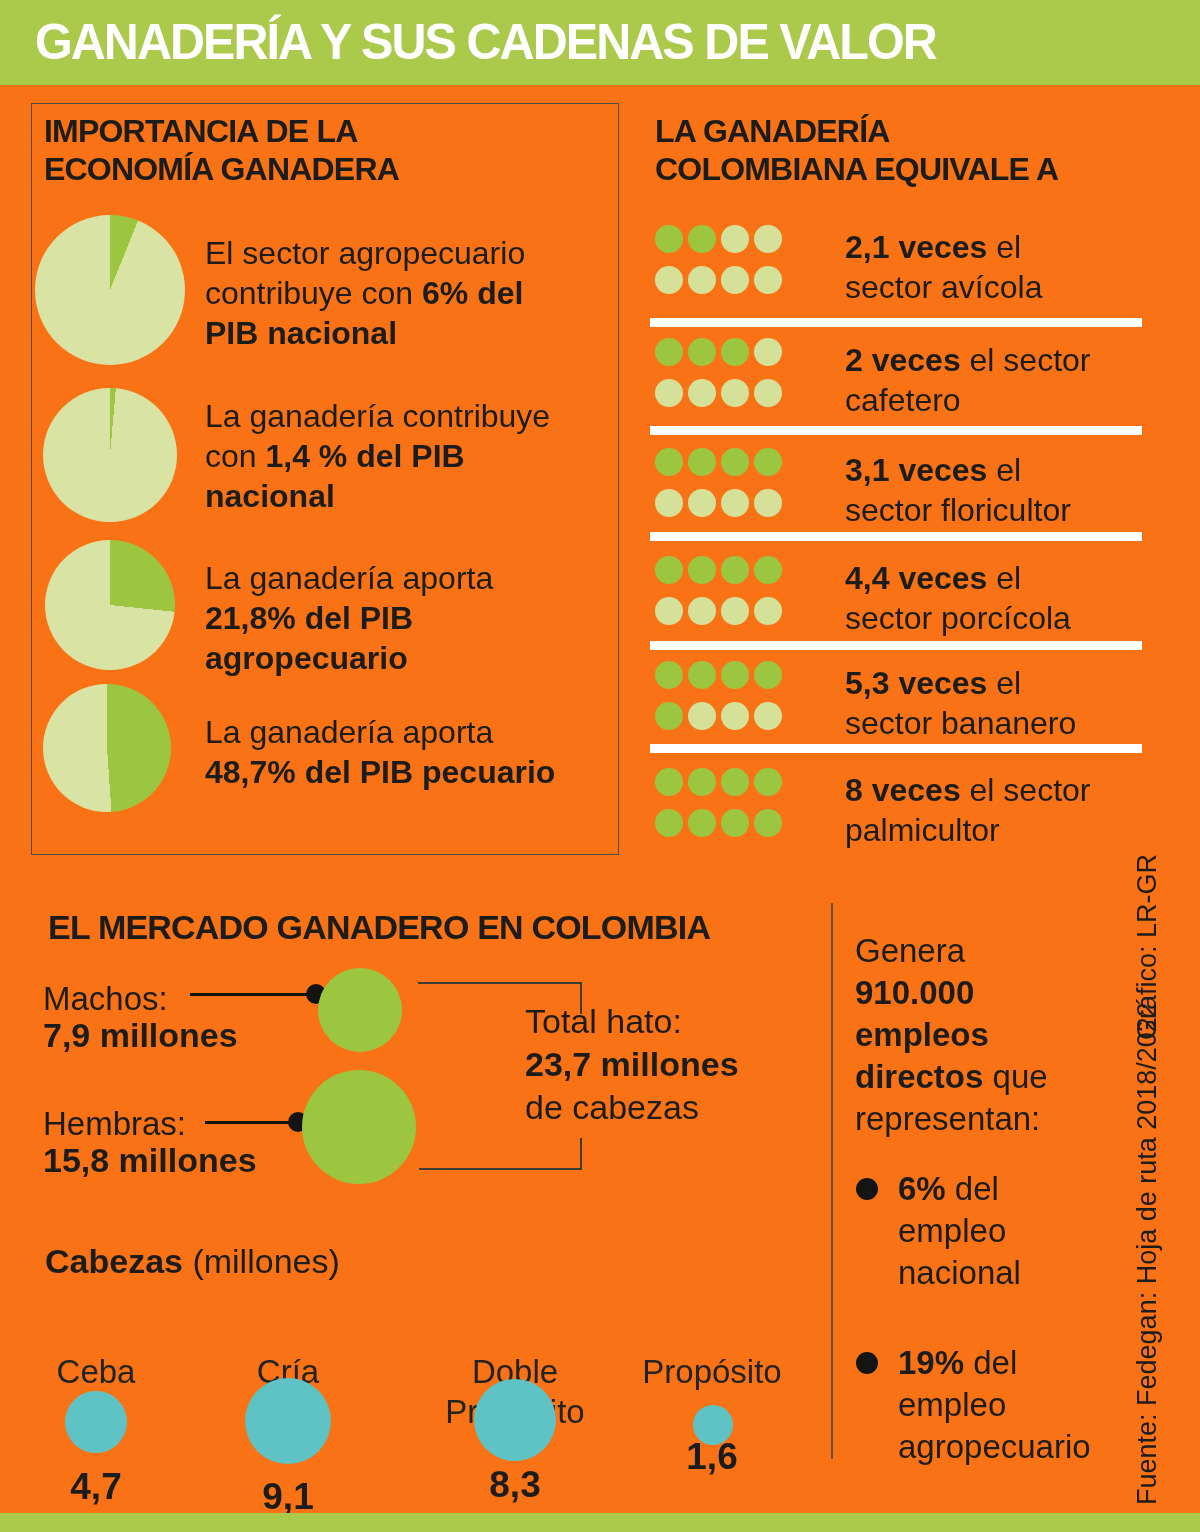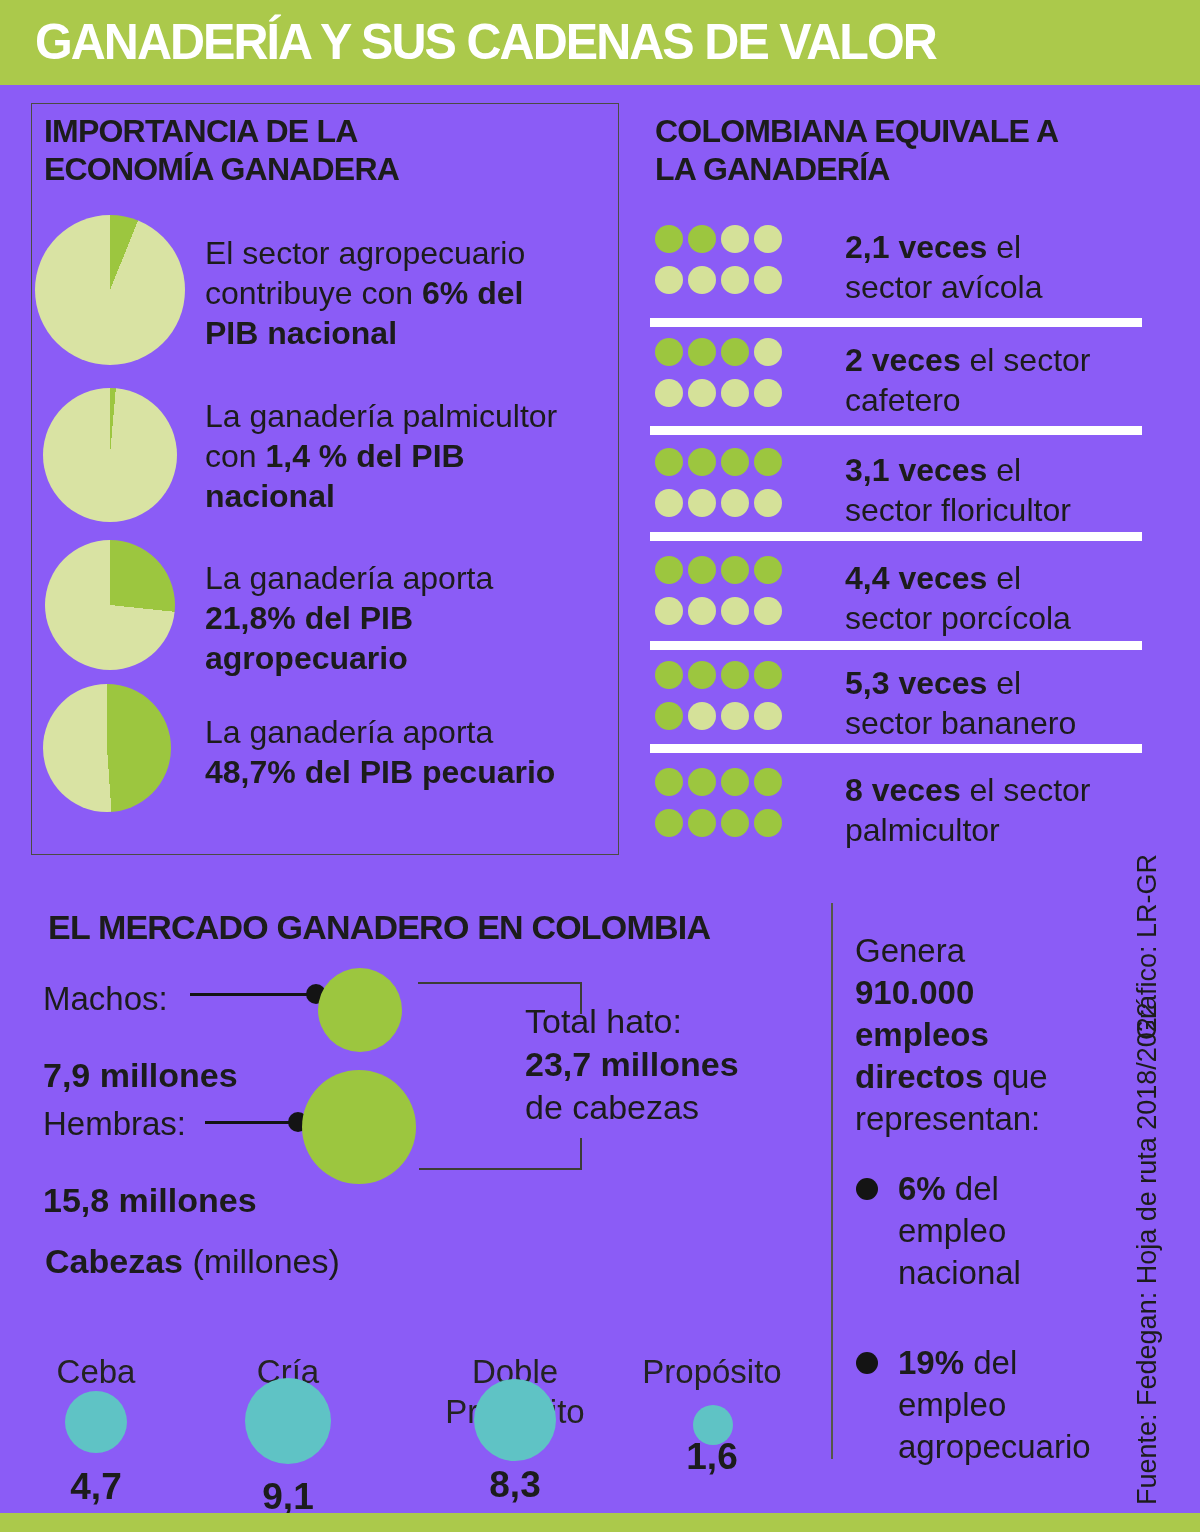--- a/index.html
+++ b/index.html
@@ -1,19 +1,19 @@
 <!DOCTYPE html>
 <html><head>
 <meta charset="utf-8">
 <style>
   html,body{margin:0;padding:0;background:#fff;}
-  #page{position:relative;width:1200px;height:1532px;background:#8b5cf6;
+  #page{position:relative;width:1200px;height:1532px;background:#f97316;
         font-family:"Liberation Sans",sans-serif;color:#1c1c1c;overflow:hidden;}
   .abs{position:absolute;}
-  .b{font-weight:bold;margin-top:40px;}
+  .b{font-weight:bold;}
   
   .bar{background:#abc94b;}
   #header{left:0;top:0;width:1200px;height:85px;}
   #header h1{margin:0;padding:0 0 0 36px;line-height:84px;font-size:50px;color:#fff;
              font-weight:bold;letter-spacing:-2px;transform:scaleX(.97);transform-origin:0 50%;white-space:nowrap;}
   #footer{left:0;top:1513px;width:1200px;height:19px;}
   
   #lp-box{left:31px;top:103px;width:586px;height:750px;border:1px solid #4b4c42;}
   .panel-title{font-size:32px;line-height:38px;font-weight:bold;letter-spacing:-.8px;}
   
@@ -55,40 +55,40 @@
   </div>
   <div id="lp-rows">
       <div class="abs pie" style="left: 35px; top: 215px; width: 150px; height: 150px; background: conic-gradient(rgb(156, 198, 63) 0deg, rgb(156, 198, 63) 22deg, rgb(217, 227, 163) 22deg, rgb(217, 227, 163) 360deg);"></div>
       <div class="abs rowtext" style="left: 205px; top: 233px; width: 400px;">
         <div style="white-space: nowrap;"><span>El sector agropecuario</span></div>
         <div style="white-space: nowrap;"><span>contribuye con </span><span class="b">6% del</span></div>
         <div style="white-space: nowrap;"><span class="b">PIB nacional</span></div>
       </div>
       <div class="abs pie" style="left: 43px; top: 388px; width: 134px; height: 134px; background: conic-gradient(rgb(156, 198, 63) 0deg, rgb(156, 198, 63) 5deg, rgb(217, 227, 163) 5deg, rgb(217, 227, 163) 360deg);"></div>
       <div class="abs rowtext" style="left: 205px; top: 396px; width: 400px;">
-        <div style="white-space: nowrap;"><span>La ganadería palmicultor</span></div>
+        <div style="white-space: nowrap;"><span>La ganadería contribuye</span></div>
         <div style="white-space: nowrap;"><span>con </span><span class="b">1,4 % del PIB</span></div>
         <div style="white-space: nowrap;"><span class="b">nacional</span></div>
       </div>
       <div class="abs pie" style="left: 45px; top: 540px; width: 130px; height: 130px; background: conic-gradient(rgb(156, 198, 63) 0deg, rgb(156, 198, 63) 96deg, rgb(217, 227, 163) 96deg, rgb(217, 227, 163) 360deg);"></div>
       <div class="abs rowtext" style="left: 205px; top: 558px; width: 400px;">
         <div style="white-space: nowrap;"><span>La ganadería aporta</span></div>
         <div style="white-space: nowrap;"><span class="b">21,8% del PIB</span></div>
         <div style="white-space: nowrap;"><span class="b">agropecuario</span></div>
       </div>
       <div class="abs pie" style="left: 43px; top: 684px; width: 128px; height: 128px; background: conic-gradient(rgb(156, 198, 63) 0deg, rgb(156, 198, 63) 176deg, rgb(217, 227, 163) 176deg, rgb(217, 227, 163) 360deg);"></div>
       <div class="abs rowtext" style="left: 205px; top: 712px; width: 400px;">
         <div style="white-space: nowrap;"><span>La ganadería aporta</span></div>
         <div style="white-space: nowrap;"><span class="b">48,7% del PIB pecuario</span></div>
       </div>
     </div>
 
   <div class="abs panel-title" style="left:655px;top:112px;">
+    <div>LA GANADERÍA</div>
     <div>COLOMBIANA EQUIVALE A</div>
-    <div>LA GANADERÍA</div>
   </div>
   <div id="rp-rows">
       <div class="abs dotgrid" style="left: 655px; top: 225px;">
         <div class="dot" style="background: rgb(156, 198, 63);"></div>
         <div class="dot" style="background: rgb(156, 198, 63);"></div>
         <div class="dot" style="background: rgb(213, 225, 153);"></div>
         <div class="dot" style="background: rgb(213, 225, 153);"></div>
         <div class="dot" style="background: rgb(213, 225, 153);"></div>
         <div class="dot" style="background: rgb(213, 225, 153);"></div>
         <div class="dot" style="background: rgb(213, 225, 153);"></div>

